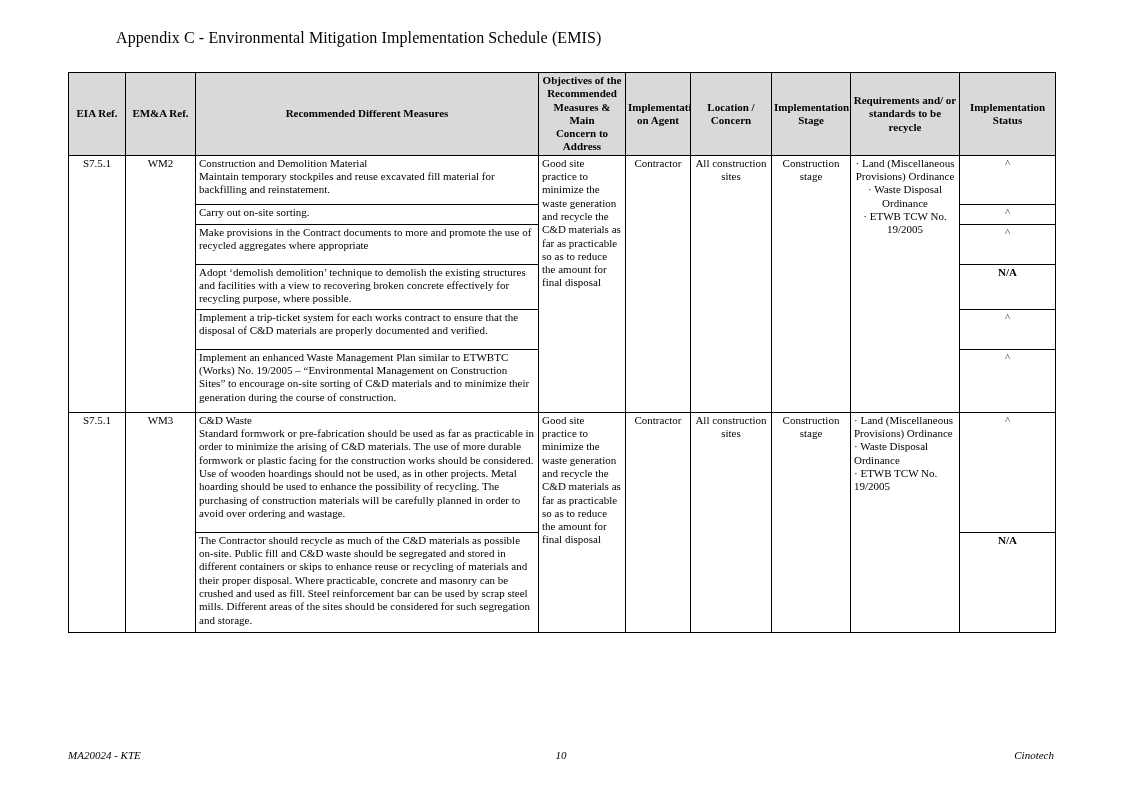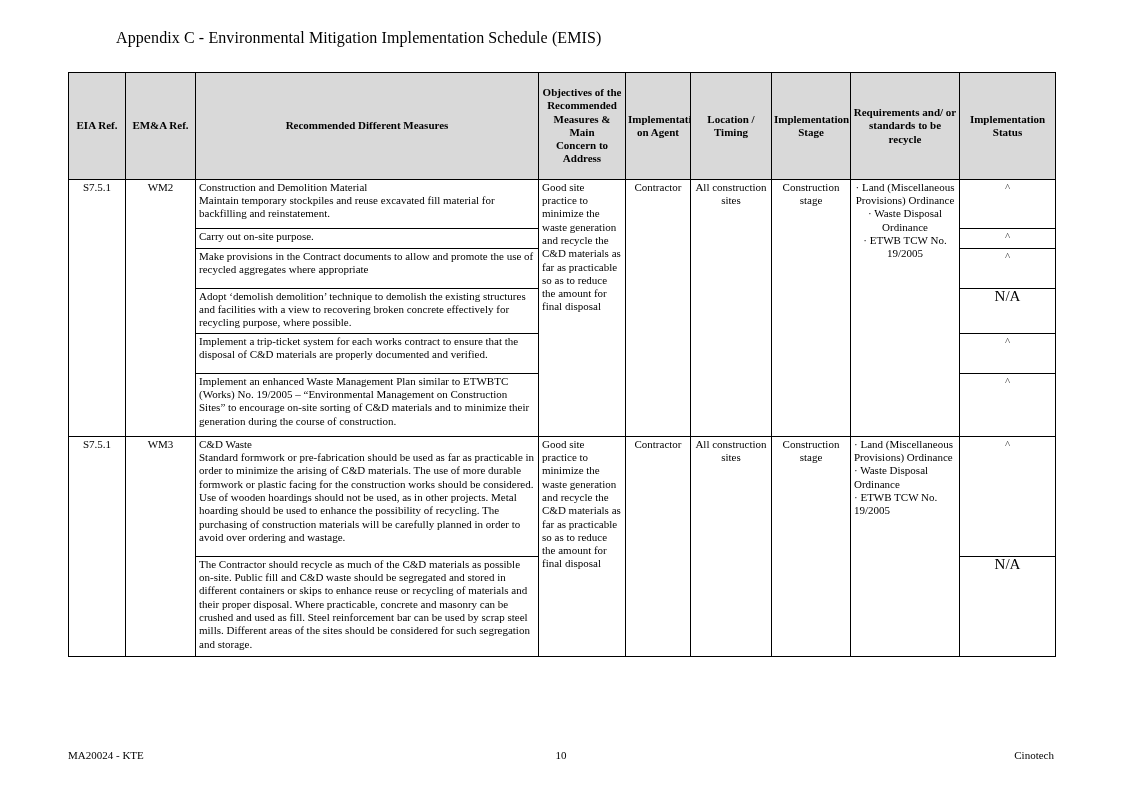--- a/index.html
+++ b/index.html
@@ -37,32 +37,33 @@
     line-height: 13.3px;
     overflow: hidden;
   }
   table.emis thead th {
     background: #d9d9d9;
     font-weight: bold;
     text-align: center;
     vertical-align: middle;
     white-space: pre-line;
     height: 63px;
-    padding: 13px 2px;
+    padding: 1px 2px;
   }
   td.c { text-align: center; }
   td.req-center { text-align: center; white-space: pre-line; }
   td.req-left { text-align: left; white-space: pre-line; }
   td.status-cell { text-align: center; font-size: 10px; color: #333; }
-  td.status-cell.na { font-size: 15px; color: #000; font-weight: normal; }
+  td.status-cell.na { font-size: 11px; color: #000; font-weight: bold; }
   .measure-heading { display: block; }
   .footer-left, .footer-center, .footer-right {
     position: absolute;
     top: 749px;
     font-size: 11px;
+    font-style: italic;
   }
   .footer-left { left: 68px; }
   .footer-center { left: 0; width: 1122px; text-align: center; }
   .footer-right { right: 68px; margin-left: 26px; }
 </style>
 </head>
 <body>
 
 <div class="page">
 
@@ -86,21 +87,21 @@
         <th>EM&amp;A Ref.</th>
         <th>Recommended Different Measures</th>
         <th>Objectives of the
 Recommended
 Measures &amp; Main
 Concern to
 Address</th>
         <th>Implementati
 on Agent</th>
         <th>Location /
-Timing</th>
+Concern</th>
         <th>Implementation
 Stage</th>
         <th>Requirements and/ or
 standards to be
 recycle</th>
         <th>Implementation
 Status</th>
       </tr>
     </thead>
     <tbody>
@@ -120,28 +121,28 @@
 Provisions) Ordinance
 · Waste Disposal
 Ordinance
 · ETWB TCW No.
 19/2005</td>
         <td class="status-cell">^</td>
       </tr>
       <tr style="height:20px">
         <td>
           <span class="measure-heading"></span>
-          <span>Carry out on-site purpose.</span>
+          <span>Carry out on-site sorting.</span>
         </td>
         <td class="status-cell">^</td>
       </tr>
       <tr style="height:40px">
         <td>
           <span class="measure-heading"></span>
-          <span>Make provisions in the Contract documents to allow and promote the use of recycled aggregates where appropriate</span>
+          <span>Make provisions in the Contract documents to more and promote the use of recycled aggregates where appropriate</span>
         </td>
         <td class="status-cell">^</td>
       </tr>
       <tr style="height:45px">
         <td>
           <span class="measure-heading"></span>
           <span>Adopt ‘demolish demolition’ technique to demolish the existing structures and facilities with a view to recovering broken concrete effectively for recycling purpose, where possible.</span>
         </td>
         <td class="status-cell na">N/A</td>
       </tr>

